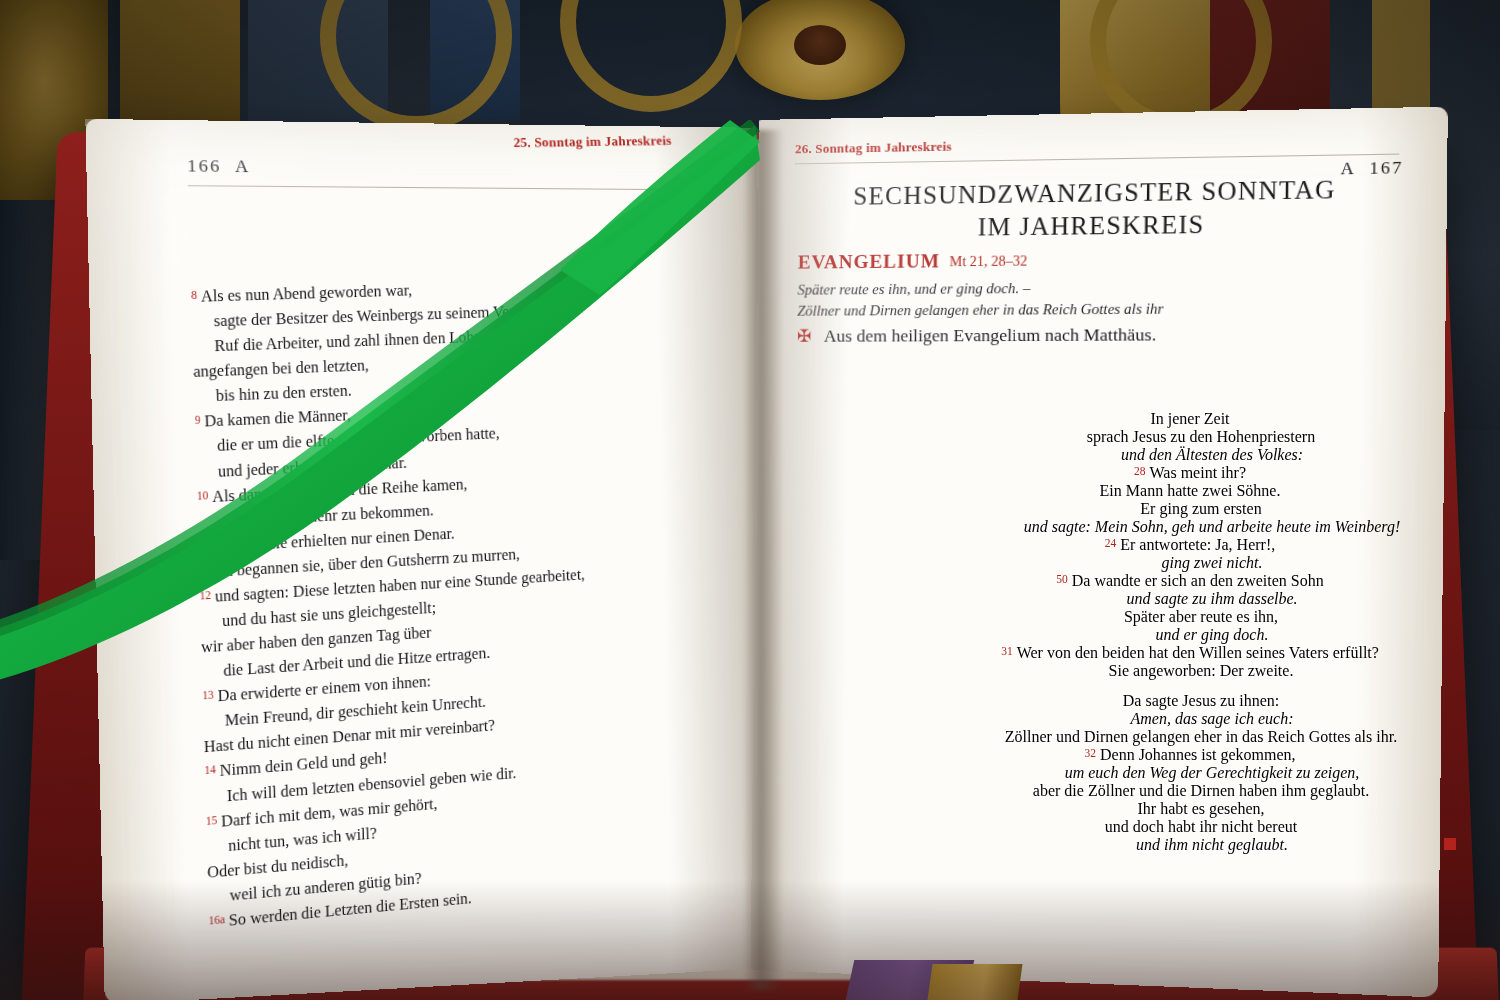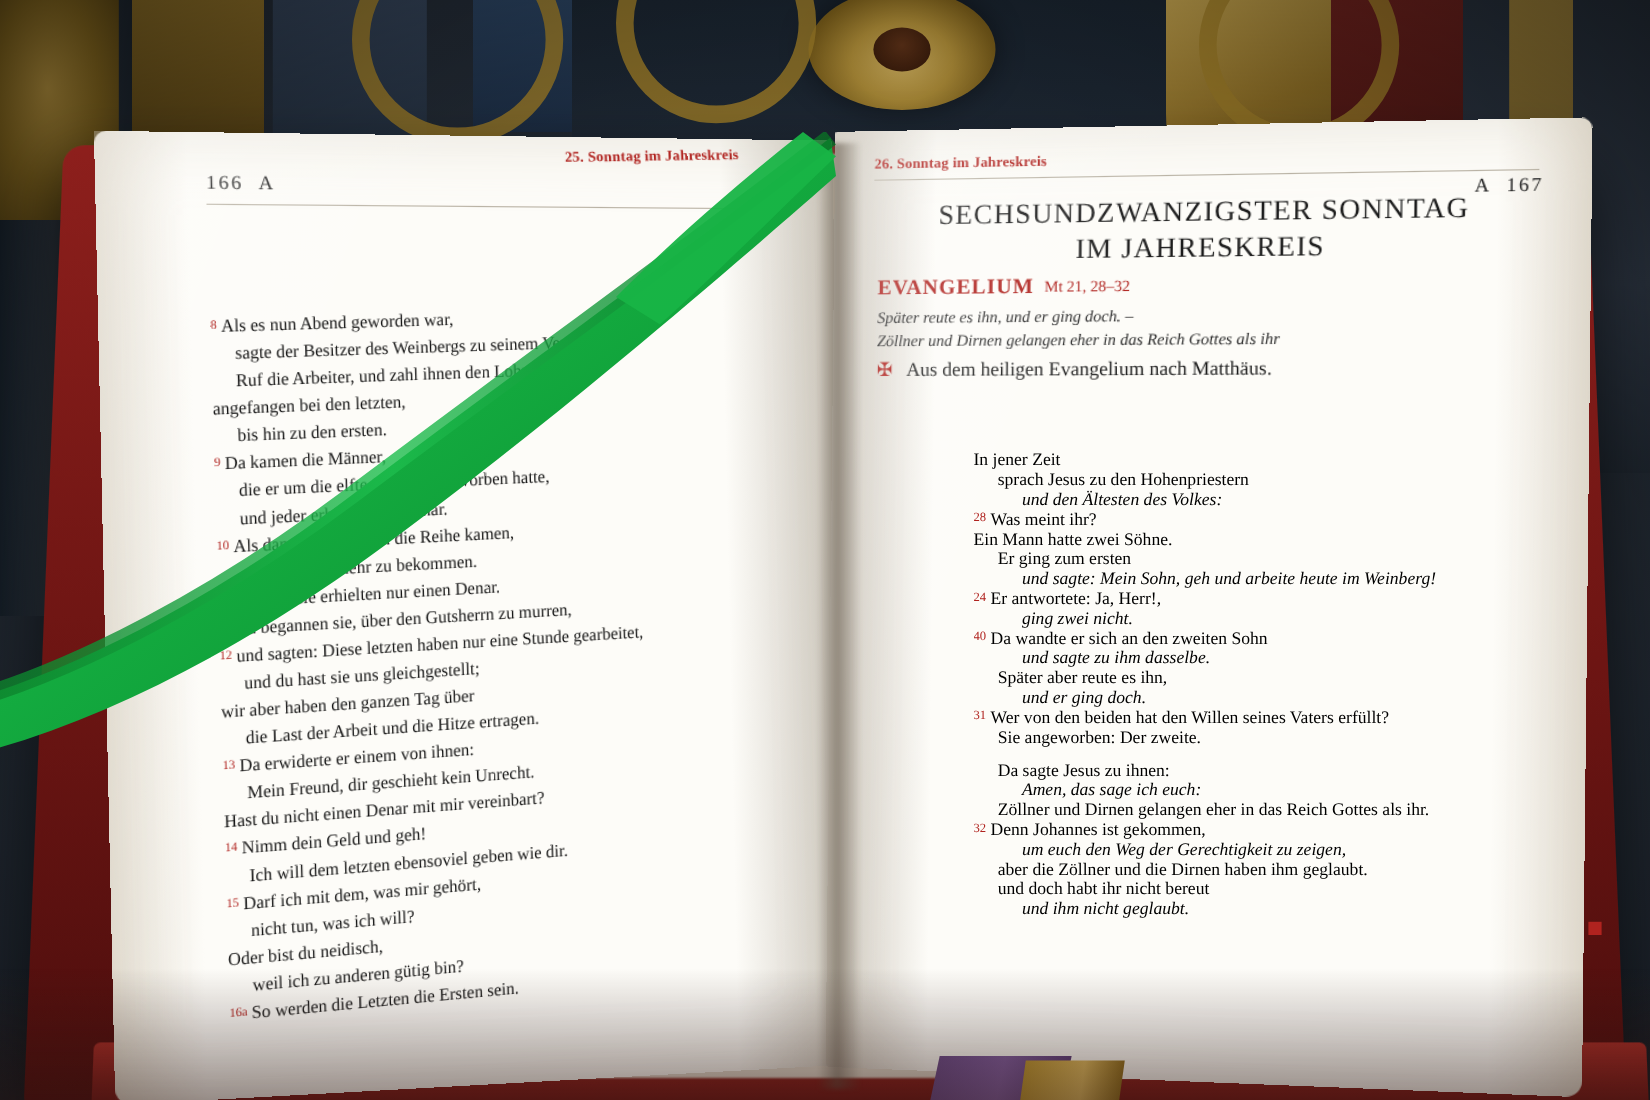--- a/index.html
+++ b/index.html
@@ -261,20 +261,21 @@
     color: #151515;
     transform: perspective(1400px) rotateY(8deg) rotateZ(-1.6deg);
     transform-origin: left top;
   }
   .left-text .verse-line { white-space: nowrap; }
 
   .right-text {
     position: absolute;
     left: 790px; top: 300px;
     width: 610px;
+    text-align: center;
   }
 
   
   .ribbon {
     position: absolute;
     left: -40px; top: 120px;
     width: 800px; height: 560px;
     pointer-events: none;
   }
 
@@ -414,33 +415,34 @@
     <div class="right-text">
         <div class="verse-line ind-0"><span>In jener Zeit</span></div>
         <div class="verse-line ind-1"><span>sprach Jesus zu den Hohenpriestern</span></div>
         <div class="verse-line ind-2"><span>und den Ältesten des Volkes:</span></div>
         <div class="verse-line ind-0"><span class="vnum">28</span><span>Was meint ihr?</span></div>
         <div class="verse-line ind-0"><span>Ein Mann hatte zwei Söhne.</span></div>
         <div class="verse-line ind-1"><span>Er ging zum ersten</span></div>
         <div class="verse-line ind-2"><span>und sagte: Mein Sohn, geh und arbeite heute im Weinberg!</span></div>
         <div class="verse-line ind-0"><span class="vnum">24</span><span>Er antwortete: Ja, Herr!,</span></div>
         <div class="verse-line ind-2"><span>ging zwei nicht.</span></div>
-        <div class="verse-line ind-0"><span class="vnum">40</span><span>Da wandte er sich an den zweiten Sohn</span></div>
+        <div class="verse-line ind-0"><span class="vnum">50</span><span>Da wandte er sich an den zweiten Sohn</span></div>
         <div class="verse-line ind-2"><span>und sagte zu ihm dasselbe.</span></div>
         <div class="verse-line ind-1"><span>Später aber reute es ihn,</span></div>
         <div class="verse-line ind-2"><span>und er ging doch.</span></div>
         <div class="verse-line ind-0"><span class="vnum">31</span><span>Wer von den beiden hat den Willen seines Vaters erfüllt?</span></div>
         <div class="verse-line ind-1"><span>Sie angeworben: Der zweite.</span></div>
         <div class="gap"></div>
         <div class="verse-line ind-1"><span>Da sagte Jesus zu ihnen:</span></div>
         <div class="verse-line ind-2"><span>Amen, das sage ich euch:</span></div>
         <div class="verse-line ind-1"><span>Zöllner und Dirnen gelangen eher in das Reich Gottes als ihr.</span></div>
         <div class="verse-line ind-0"><span class="vnum">32</span><span>Denn Johannes ist gekommen,</span></div>
         <div class="verse-line ind-2"><span>um euch den Weg der Gerechtigkeit zu zeigen,</span></div>
         <div class="verse-line ind-1"><span>aber die Zöllner und die Dirnen haben ihm geglaubt.</span></div>
+        <div class="verse-line ind-1"><span>Ihr habt es gesehen,</span></div>
         <div class="verse-line ind-1"><span>und doch habt ihr nicht bereut</span></div>
         <div class="verse-line ind-2"><span>und ihm nicht geglaubt.</span></div>
       </div>
 
     <div class="gutter"></div>
   </div>
 
   <div class="red-mark"></div>
 
   <svg class="ribbon" viewBox="0 0 800 560">

